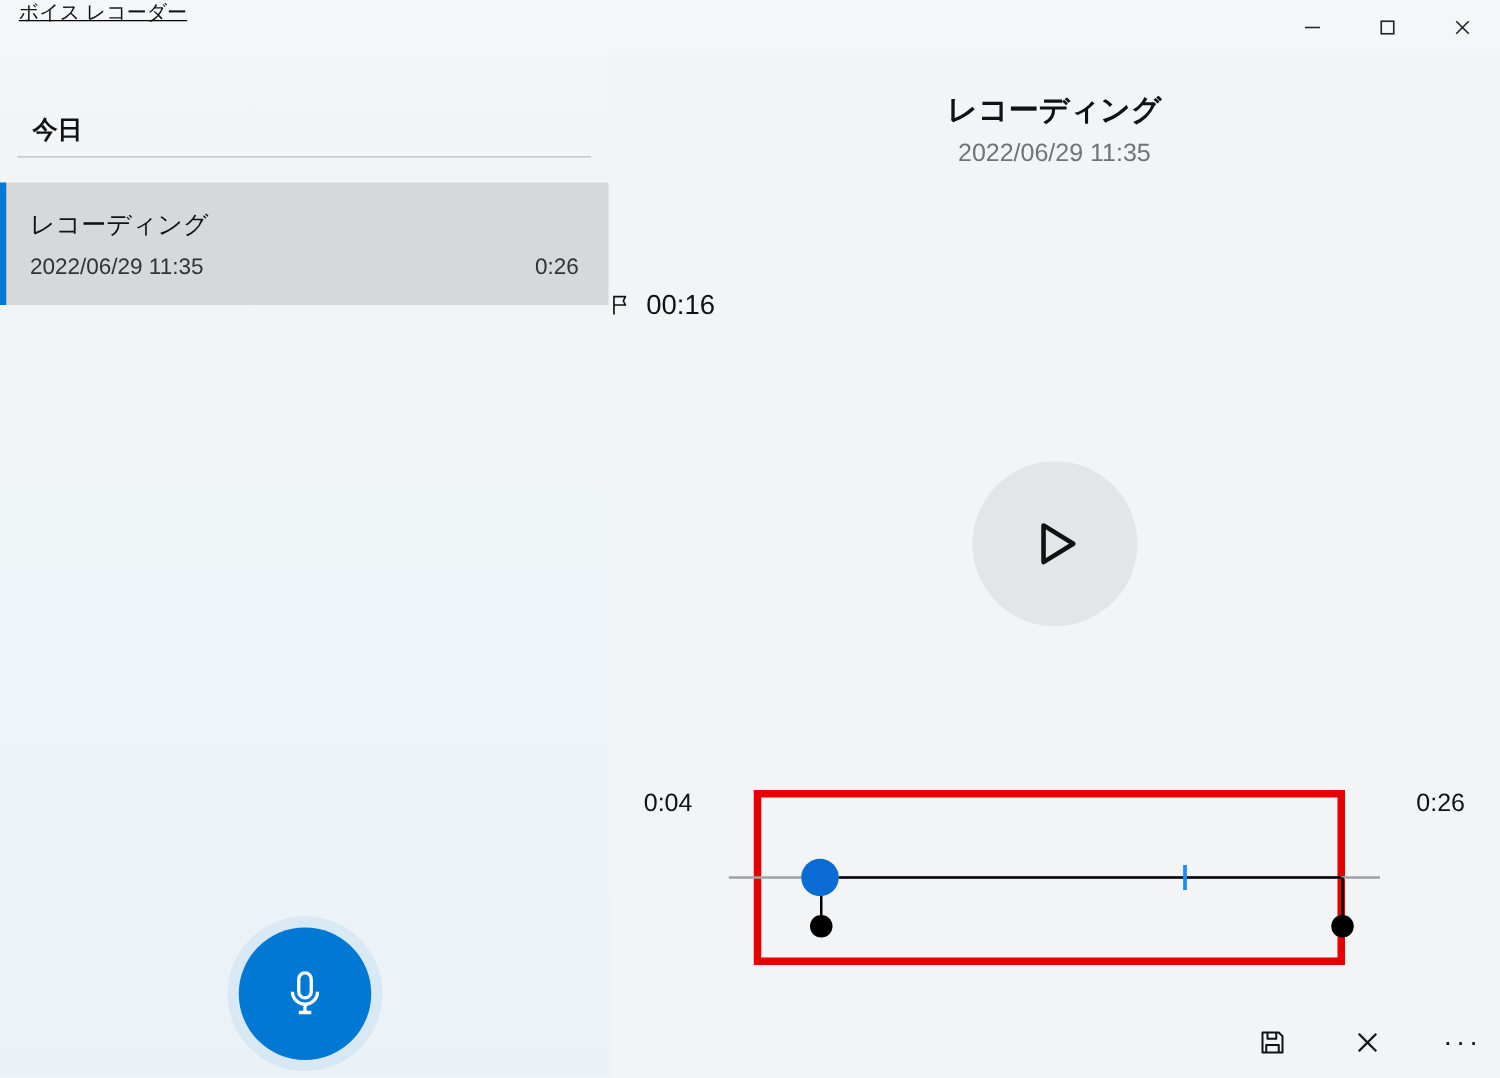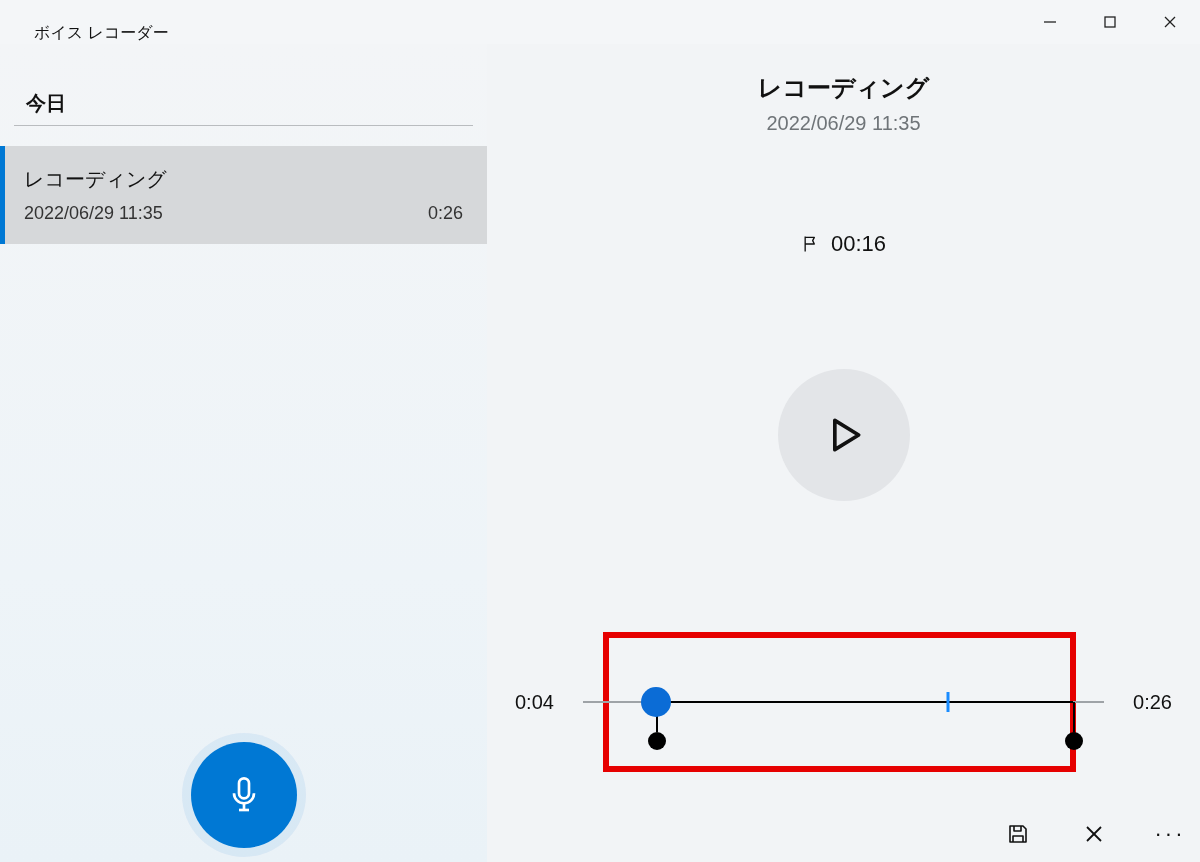--- a/index.html
+++ b/index.html
@@ -1,19 +1,19 @@
 <!DOCTYPE html>
 <html><head>
 <meta charset="utf-8">
 <style>
   * { box-sizing: border-box; margin: 0; padding: 0; }
   html, body { width: 1200px; height: 862px; font-family: "Yu Gothic", "Segoe UI", sans-serif; overflow: hidden; }
   body { display: flex; flex-direction: column; background: #f4f6f8; }
 
-  .titlebar { display: flex; align-items: flex-end; height: 44px; padding: 0 0 0 34px; }
+  .titlebar { display: flex; align-items: flex-start; height: 44px; padding: 0 0 0 15px; text-decoration: underline; }
   .titlebar .app-title { font-size: 16px; color: #111; font-weight: 400; }
   .titlebar .win-controls { margin-left: auto; display: flex; }
   .win-btn { width: 60px; height: 44px; display: flex; align-items: center; justify-content: center; color: #222; }
   .win-btn svg { width: 14px; height: 14px; display: block; }
 
   .main { flex: 1; display: flex; min-height: 0; }
 
   .sidebar { width: 487px; position: relative; background: linear-gradient(180deg, #f3f5f7 0%, #eef4f8 65%, #eaf2f7 100%); display: flex; flex-direction: column; }
   .section-header { padding: 46px 14px 8px 26px; font-size: 20px; font-weight: 600; color: #111; }
   .divider { height: 1px; background: #b9bcbf; margin: 0 14px; }
@@ -24,27 +24,27 @@
   .rec-item-date { font-size: 18px; color: #333; }
   .rec-item-dur { margin-left: auto; font-size: 18px; color: #333; }
   .mic-wrap { position: absolute; left: 50%; bottom: 14px; transform: translateX(-50%); }
   .mic-btn { width: 106px; height: 106px; border-radius: 53px; background: #0078d4; display: flex; align-items: center; justify-content: center; }
   .mic-btn::before { content: ""; position: absolute; width: 124px; height: 124px; border-radius: 62px; background: rgba(0,120,212,0.08); z-index: -1; }
   .mic-btn svg { width: 40px; height: 40px; color: #fff; }
 
   .detail { flex: 1; position: relative; background: #f2f4f6; }
   .detail-title { text-align: center; font-size: 24px; font-weight: 600; color: #111; margin-top: 28px; }
   .detail-date { text-align: center; font-size: 20px; color: #6f7478; margin-top: 8px; }
-  .marker-row { display: flex; align-items: center; justify-content: center; gap: 10px; margin-top: 96px; font-size: 22px; color: #111; }
+  .marker-row { display: flex; align-items: center; gap: 10px; margin-top: 96px; font-size: 22px; color: #111; }
   .marker-row svg { width: 20px; height: 20px; }
   .play-btn { width: 132px; height: 132px; border-radius: 66px; background: #e3e5e8; display: flex; align-items: center; justify-content: center; margin: 112px auto 0 auto; }
   .play-btn svg { width: 44px; height: 44px; color: #111; }
 
   .timeline-area { position: absolute; left: 0; right: 0; bottom: 90px; padding: 0 28px; }
-  .timeline-row { display: flex; align-items: center; gap: 18px; }
+  .timeline-row { display: flex; gap: 18px; }
   .time-label { font-size: 20px; color: #111; width: 50px; }
   .time-label.right { text-align: right; }
   .track-box { flex: 1; position: relative; height: 140px; }
   .highlight-box { position: absolute; left: 20px; right: 28px; top: 0; bottom: 0; border: 6px solid #e60000; pointer-events: none; }
   .track { position: absolute; left: 0; right: 0; top: 50%; height: 2px; transform: translateY(-1px); }
   .track-bg { position: absolute; left: 0; right: 0; top: 0; height: 2px; background: #9fa3a7; }
   .track-sel { position: absolute; top: 0; height: 2px; background: #000; }
   .handle-play { position: absolute; width: 30px; height: 30px; border-radius: 15px; background: #0b6cd6; transform: translate(-50%, -50%); top: 1px; }
   .handle-trim { position: absolute; width: 2px; height: 30px; background: #000; top: 1px; }
   .handle-trim::after { content: ""; position: absolute; left: 50%; bottom: -18px; width: 18px; height: 18px; border-radius: 9px; background: #000; transform: translateX(-50%); }

